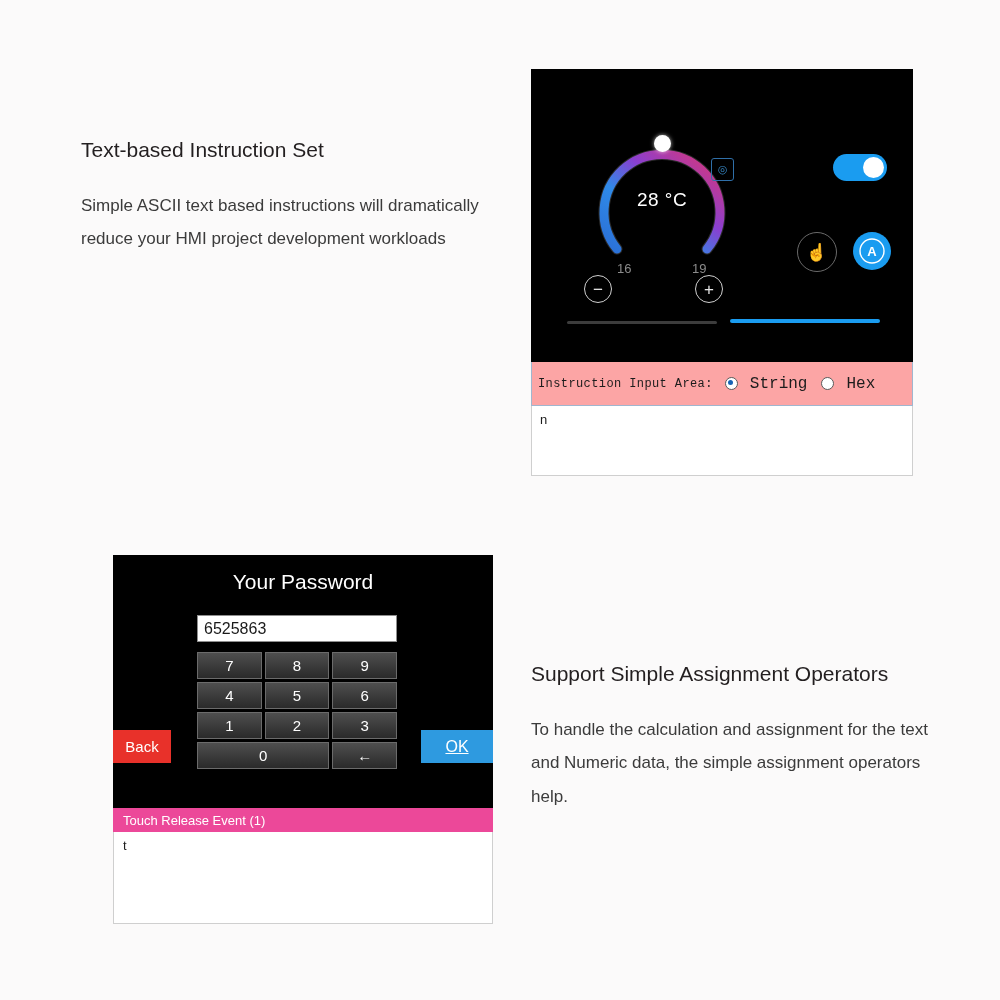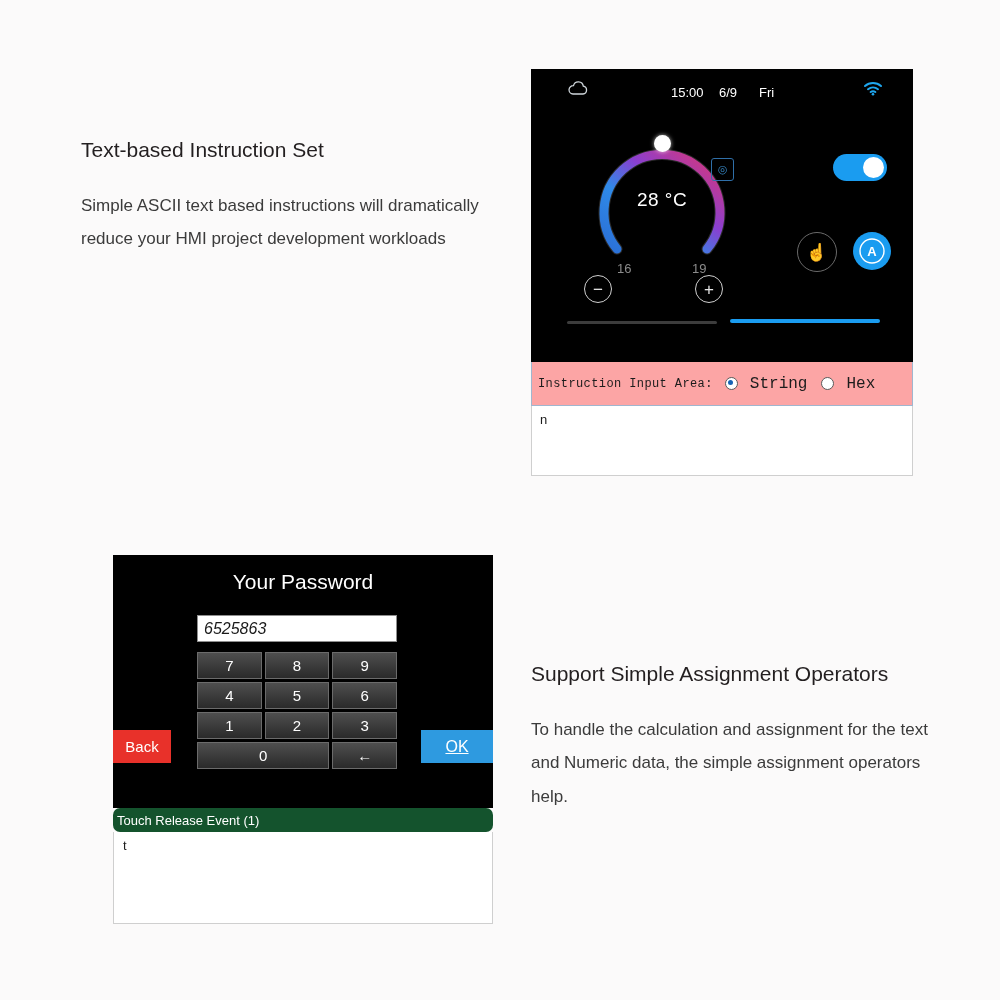--- a/index.html
+++ b/index.html
@@ -214,21 +214,20 @@
     left: 84px; top: 60px;
     width: 200px; height: 27px;
     background: #ffffff;
     border: 1px solid #8e8e8e;
     color: #1a1a1a;
     font-size: 16px;
     padding: 2px 6px;
     box-sizing: border-box;
     display: flex;
     align-items: center;
-    font-style: italic;
   }
   .kp-grid {
     position: absolute;
     left: 84px; top: 97px;
     width: 200px;
     display: grid;
     grid-template-columns: repeat(3, 1fr);
     grid-gap: 3px;
   }
   .kp-key {
@@ -255,29 +254,28 @@
     position: absolute;
     right: 0px; top: 175px;
     width: 72px; height: 33px;
     background: #2e9ae0;
     color: #ffffff;
     font-size: 16px;
     display: flex; align-items: center; justify-content: center; text-decoration: underline;
   }
 
   .event-bar {
-    background: #14532d;
+    background: #ec4899;
     color: #ffffff;
     height: 24px;
     display: flex;
     align-items: center;
-    padding-left: 4px;
-    font-size: 13px;
-    box-sizing: border-box;
-    border-radius: 7px;
+    padding-left: 10px;
+    font-size: 13px;
+    box-sizing: border-box;
   }
   .event-area {
     background: #ffffff;
     border: 1px solid #cfcfcf;
     border-top: none;
     height: 92px;
     font-size: 13px;
     color: #1c1c1c;
     padding: 6px 9px;
     box-sizing: border-box;
@@ -288,38 +286,20 @@
 
 <div class="feature-text" id="text-block-1">
   <h2 class="feature-title">Text-based Instruction Set</h2>
   <p class="feature-body">Simple ASCII text based instructions will dramatically reduce your HMI project development workloads</p>
 </div>
 
 <div class="panel" id="thermostat-panel">
 
   <div class="screen-black" id="thermostat-screen">
 
-    <div class="status-bar">
-      <span class="sb-cloud">
-        <svg width="22" height="16" viewBox="0 0 22 16">
-          <path d="M6 13 h10 a4 4 0 0 0 0.3 -7.9 A5 5 0 0 0 6.5 4.6 A4.2 4.2 0 0 0 6 13 z" fill="none" stroke="#cfd6db" stroke-width="1.3"></path>
-        </svg>
-      </span>
-      <span class="sb-time">15:00</span>
-      <span class="sb-date">6/9</span>
-      <span class="sb-day">Fri</span>
-      <span class="sb-wifi">
-        <svg width="20" height="15" viewBox="0 0 20 15">
-          <path d="M2 5 A12 12 0 0 1 18 5" stroke="#1fa7ef" stroke-width="2" fill="none" stroke-linecap="round"></path>
-          <path d="M5 8.2 A8 8 0 0 1 15 8.2" stroke="#1fa7ef" stroke-width="2" fill="none" stroke-linecap="round"></path>
-          <path d="M7.6 11 A4.3 4.3 0 0 1 12.4 11" stroke="#1fa7ef" stroke-width="2" fill="none" stroke-linecap="round"></path>
-          <circle cx="10" cy="13.3" r="1.3" fill="#1fa7ef"></circle>
-        </svg>
-      </span>
-    </div>
 
     <div class="dial-wrap">
       <svg width="150" height="150" viewBox="0 0 150 150">
         <defs>
           <linearGradient id="dgrad" x1="0%" y1="100%" x2="100%" y2="0%">
             <stop offset="0%" stop-color="#2b6fd6"></stop>
             <stop offset="35%" stop-color="#2f8ae8"></stop>
             <stop offset="60%" stop-color="#8a3fd0"></stop>
             <stop offset="100%" stop-color="#e0356f"></stop>
           </linearGradient>

